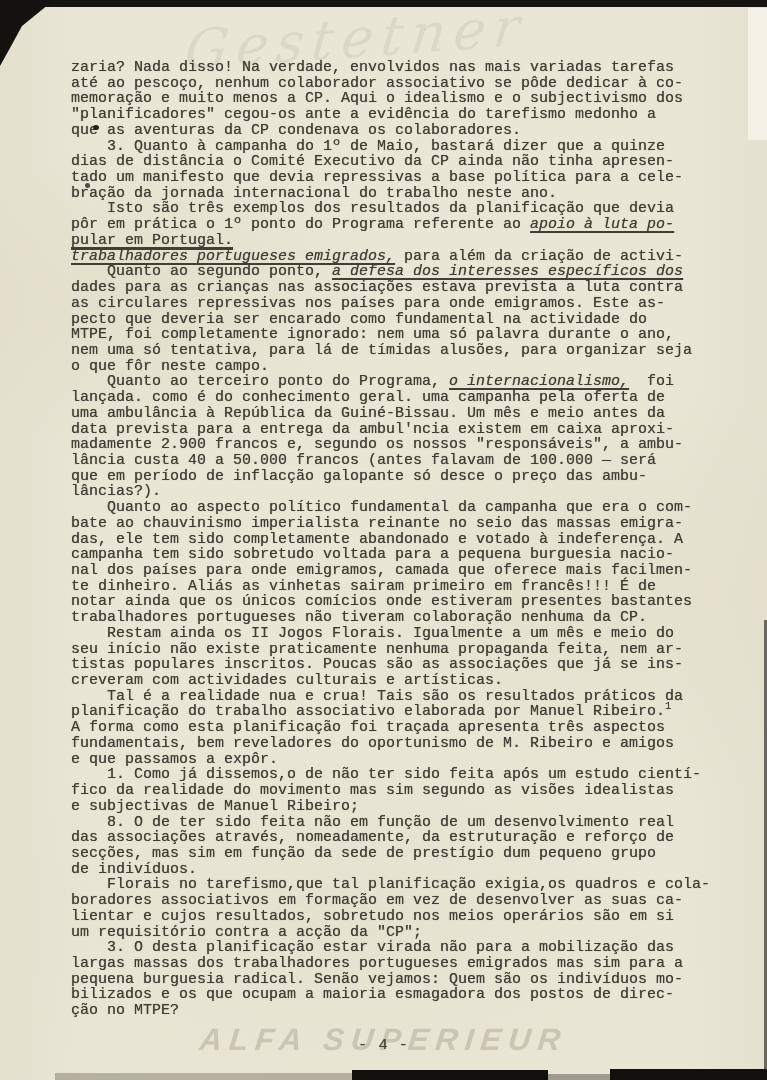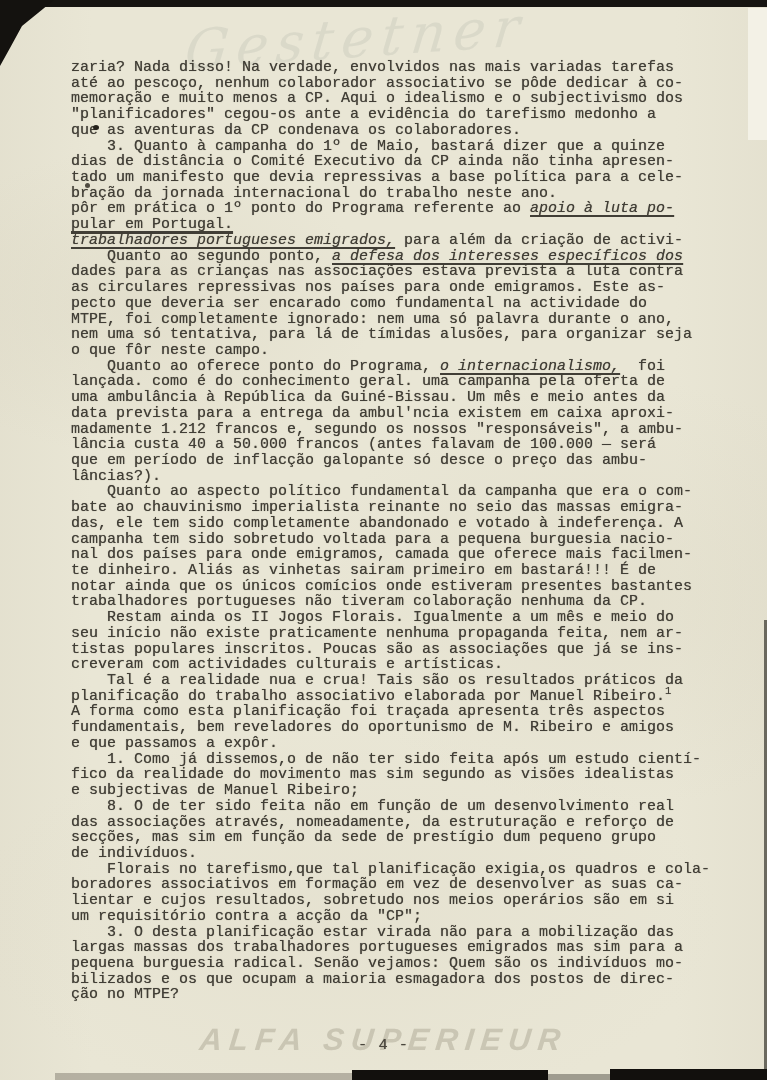--- a/index.html
+++ b/index.html
@@ -69,44 +69,45 @@
   <div class="text-block" id="text-block">
       <div class="tline"><span>zaria? Nada disso! Na verdade, envolvidos nas mais variadas tarefas</span></div>
       <div class="tline"><span>até ao pescoço, nenhum colaborador associativo se pôde dedicar à co-</span></div>
       <div class="tline"><span>memoração e muito menos a CP. Aqui o idealismo e o subjectivismo dos</span></div>
       <div class="tline"><span>"planificadores" cegou-os ante a evidência do tarefismo medonho a</span></div>
       <div class="tline"><span>que as aventuras da CP condenava os colaboradores.</span></div>
       <div class="tline"><span>    3. Quanto à campanha do 1º de Maio, bastará dizer que a quinze</span></div>
       <div class="tline"><span>dias de distância o Comité Executivo da CP ainda não tinha apresen-</span></div>
       <div class="tline"><span>tado um manifesto que devia repressivas a base política para a cele-</span></div>
       <div class="tline"><span>bração da jornada internacional do trabalho neste ano.</span></div>
+      <div class="tline"><span>    Isto são três exemplos dos resultados da planificação que devia</span></div>
       <div class="tline"><span>pôr em prática o 1º ponto do Programa referente ao </span><span class="u">apoio à luta po-</span></div>
       <div class="tline"><span class="uh">pular em Portugal.</span></div>
       <div class="tline"><span class="u">trabalhadores portugueses emigrados,</span><span> para além da criação de activi-</span></div>
       <div class="tline"><span>    Quanto ao segundo ponto, </span><span class="u">a defesa dos interesses específicos dos</span></div>
       <div class="tline"><span>dades para as crianças nas associações estava prevista a luta contra</span></div>
       <div class="tline"><span>as circulares repressivas nos países para onde emigramos. Este as-</span></div>
       <div class="tline"><span>pecto que deveria ser encarado como fundamental na actividade do</span></div>
       <div class="tline"><span>MTPE, foi completamente ignorado: nem uma só palavra durante o ano,</span></div>
       <div class="tline"><span>nem uma só tentativa, para lá de tímidas alusões, para organizar seja</span></div>
       <div class="tline"><span>o que fôr neste campo.</span></div>
-      <div class="tline"><span>    Quanto ao oferece ponto do Programa, </span><span class="u">o internacionalismo,</span><span>  foi</span></div>
+      <div class="tline"><span>    Quanto ao terceiro ponto do Programa, </span><span class="u">o internacionalismo,</span><span>  foi</span></div>
       <div class="tline"><span>lançada. como é do conhecimento geral. uma campanha pela oferta de</span></div>
       <div class="tline"><span>uma ambulância à República da Guiné-Bissau. Um mês e meio antes da</span></div>
       <div class="tline"><span>data prevista para a entrega da ambul'ncia existem em caixa aproxi-</span></div>
-      <div class="tline"><span>madamente 1.212 francos e, segundo os nossos "responsáveis", a ambu-</span></div>
+      <div class="tline"><span>madamente 2.900 francos e, segundo os nossos "responsáveis", a ambu-</span></div>
       <div class="tline"><span>lância custa 40 a 50.000 francos (antes falavam de 100.000 — será</span></div>
       <div class="tline"><span>que em período de inflacção galopante só desce o preço das ambu-</span></div>
       <div class="tline"><span>lâncias?).</span></div>
       <div class="tline"><span>    Quanto ao aspecto político fundamental da campanha que era o com-</span></div>
       <div class="tline"><span>bate ao chauvinismo imperialista reinante no seio das massas emigra-</span></div>
       <div class="tline"><span>das, ele tem sido completamente abandonado e votado à indeferença. A</span></div>
       <div class="tline"><span>campanha tem sido sobretudo voltada para a pequena burguesia nacio-</span></div>
       <div class="tline"><span>nal dos países para onde emigramos, camada que oferece mais facilmen-</span></div>
-      <div class="tline"><span>te dinheiro. Aliás as vinhetas sairam primeiro em bastará!!! É de</span></div>
+      <div class="tline"><span>te dinheiro. Aliás as vinhetas sairam primeiro em francês!!! É de</span></div>
       <div class="tline"><span>notar ainda que os únicos comícios onde estiveram presentes bastantes</span></div>
       <div class="tline"><span>trabalhadores portugueses não tiveram colaboração nenhuma da CP.</span></div>
       <div class="tline"><span>    Restam ainda os II Jogos Florais. Igualmente a um mês e meio do</span></div>
       <div class="tline"><span>seu início não existe praticamente nenhuma propaganda feita, nem ar-</span></div>
       <div class="tline"><span>tistas populares inscritos. Poucas são as associações que já se ins-</span></div>
       <div class="tline"><span>creveram com actividades culturais e artísticas.</span></div>
       <div class="tline"><span>    Tal é a realidade nua e crua! Tais são os resultados práticos da</span></div>
       <div class="tline"><span>planificação do trabalho associativo elaborada por Manuel Ribeiro.</span><span class="sup">1</span></div>
       <div class="tline"><span>A forma como esta planificação foi traçada apresenta três aspectos</span></div>
       <div class="tline"><span>fundamentais, bem reveladores do oportunismo de M. Ribeiro e amigos</span></div>

